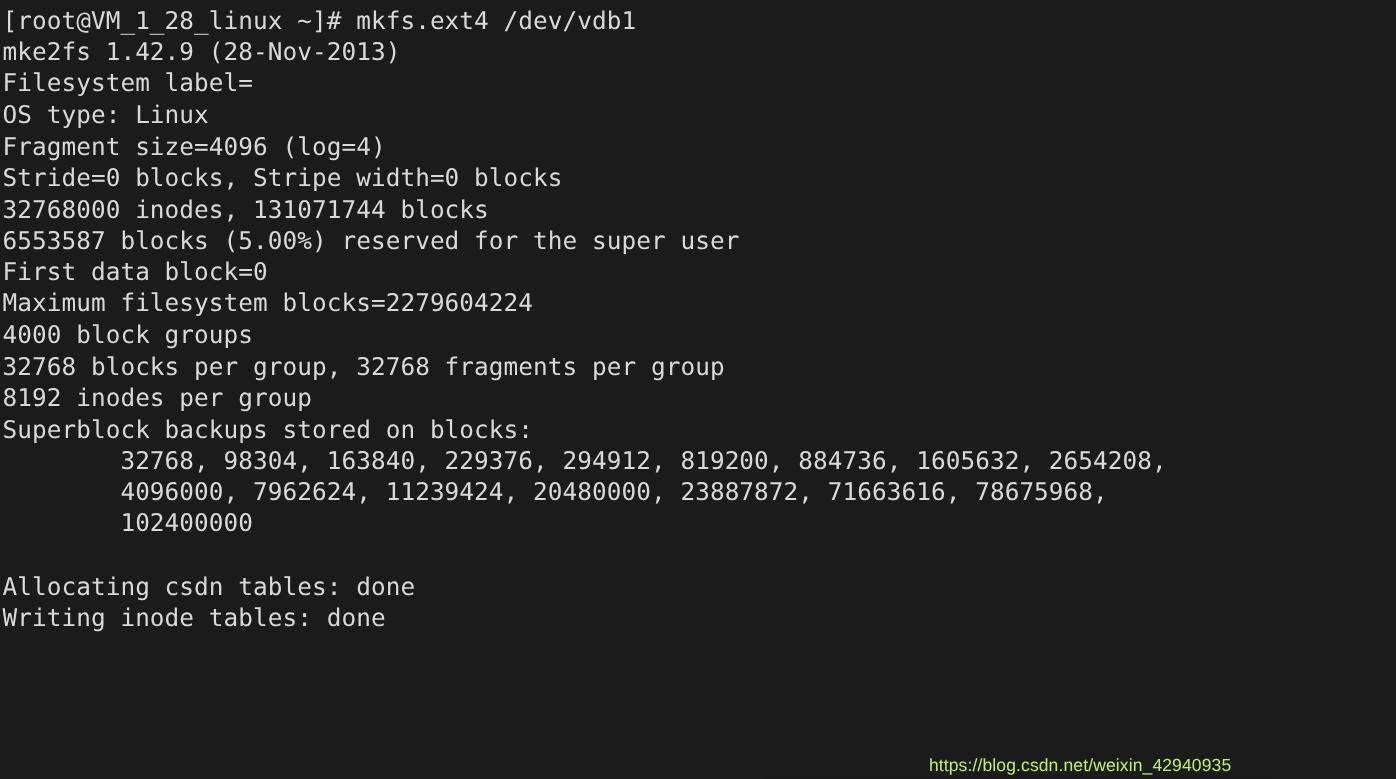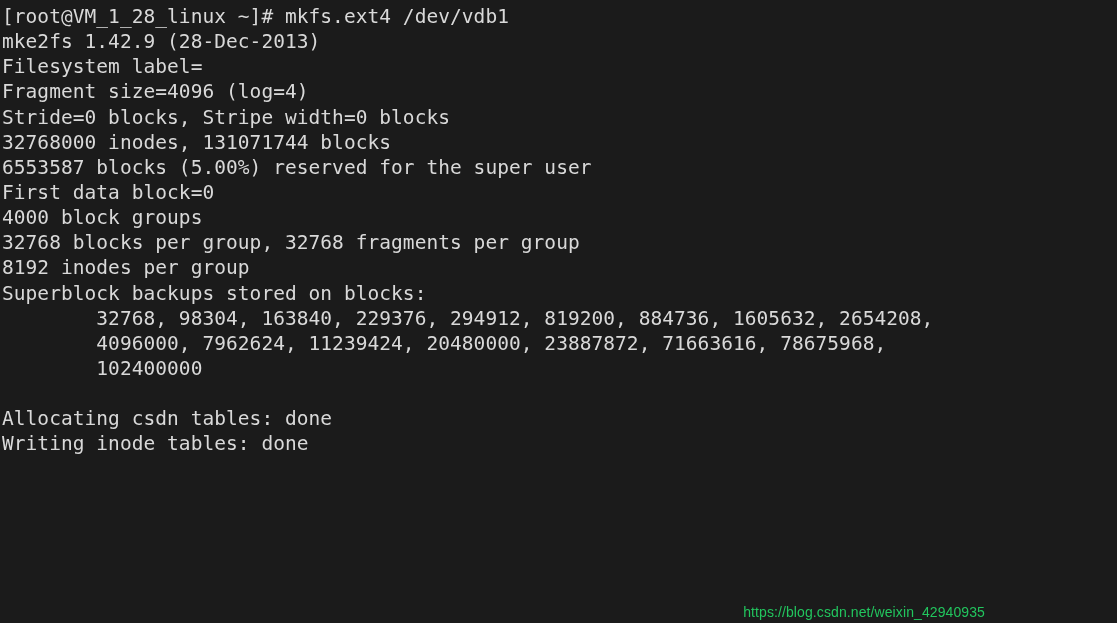--- a/index.html
+++ b/index.html
@@ -32,38 +32,40 @@
   }
   .term-line.blank {
     color: transparent;
   }
   #watermark {
     position: absolute;
     right: 6px;
     bottom: 3px;
     font-family: "Liberation Sans", "DejaVu Sans", sans-serif;
     font-size: 14px;
-    color: #22c55e;
+    color: #bef264;
     white-space: pre;
     letter-spacing: 0.1px;
   }
 </style>
 </head>
 <body>
 
 <div id="terminal">
   <div id="terminal-output">
       <div class="term-line">[root@VM_1_28_linux ~]# mkfs.ext4 /dev/vdb1</div>
-      <div class="term-line">mke2fs 1.42.9 (28-Dec-2013)</div>
+      <div class="term-line">mke2fs 1.42.9 (28-Nov-2013)</div>
       <div class="term-line">Filesystem label=</div>
+      <div class="term-line">OS type: Linux</div>
       <div class="term-line">Fragment size=4096 (log=4)</div>
       <div class="term-line">Stride=0 blocks, Stripe width=0 blocks</div>
       <div class="term-line">32768000 inodes, 131071744 blocks</div>
       <div class="term-line">6553587 blocks (5.00%) reserved for the super user</div>
       <div class="term-line">First data block=0</div>
+      <div class="term-line">Maximum filesystem blocks=2279604224</div>
       <div class="term-line">4000 block groups</div>
       <div class="term-line">32768 blocks per group, 32768 fragments per group</div>
       <div class="term-line">8192 inodes per group</div>
       <div class="term-line">Superblock backups stored on blocks:</div>
       <div class="term-line">        32768, 98304, 163840, 229376, 294912, 819200, 884736, 1605632, 2654208,</div>
       <div class="term-line">        4096000, 7962624, 11239424, 20480000, 23887872, 71663616, 78675968,</div>
       <div class="term-line">        102400000</div>
       <div class="term-line blank"></div>
       <div class="term-line">Allocating csdn tables: done</div>
       <div class="term-line">Writing inode tables: done</div>

